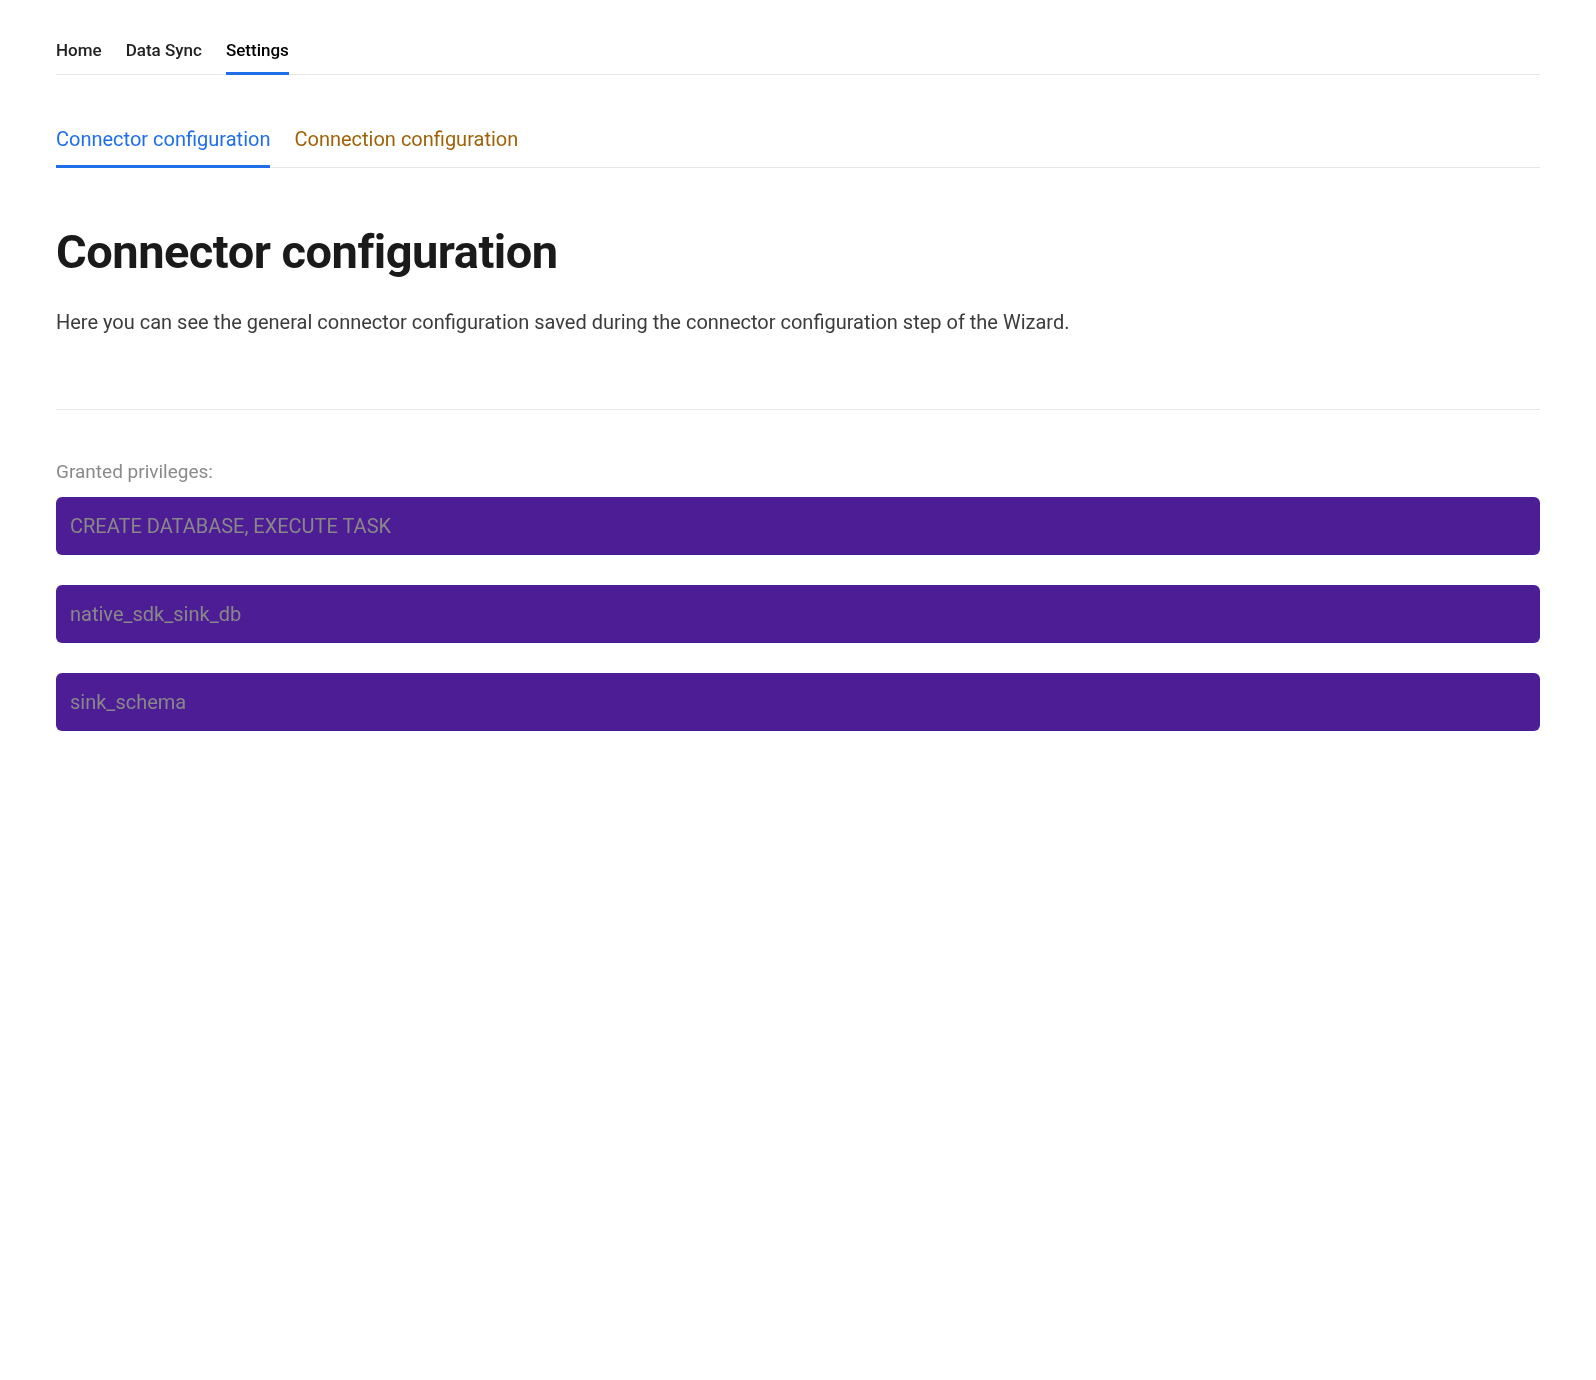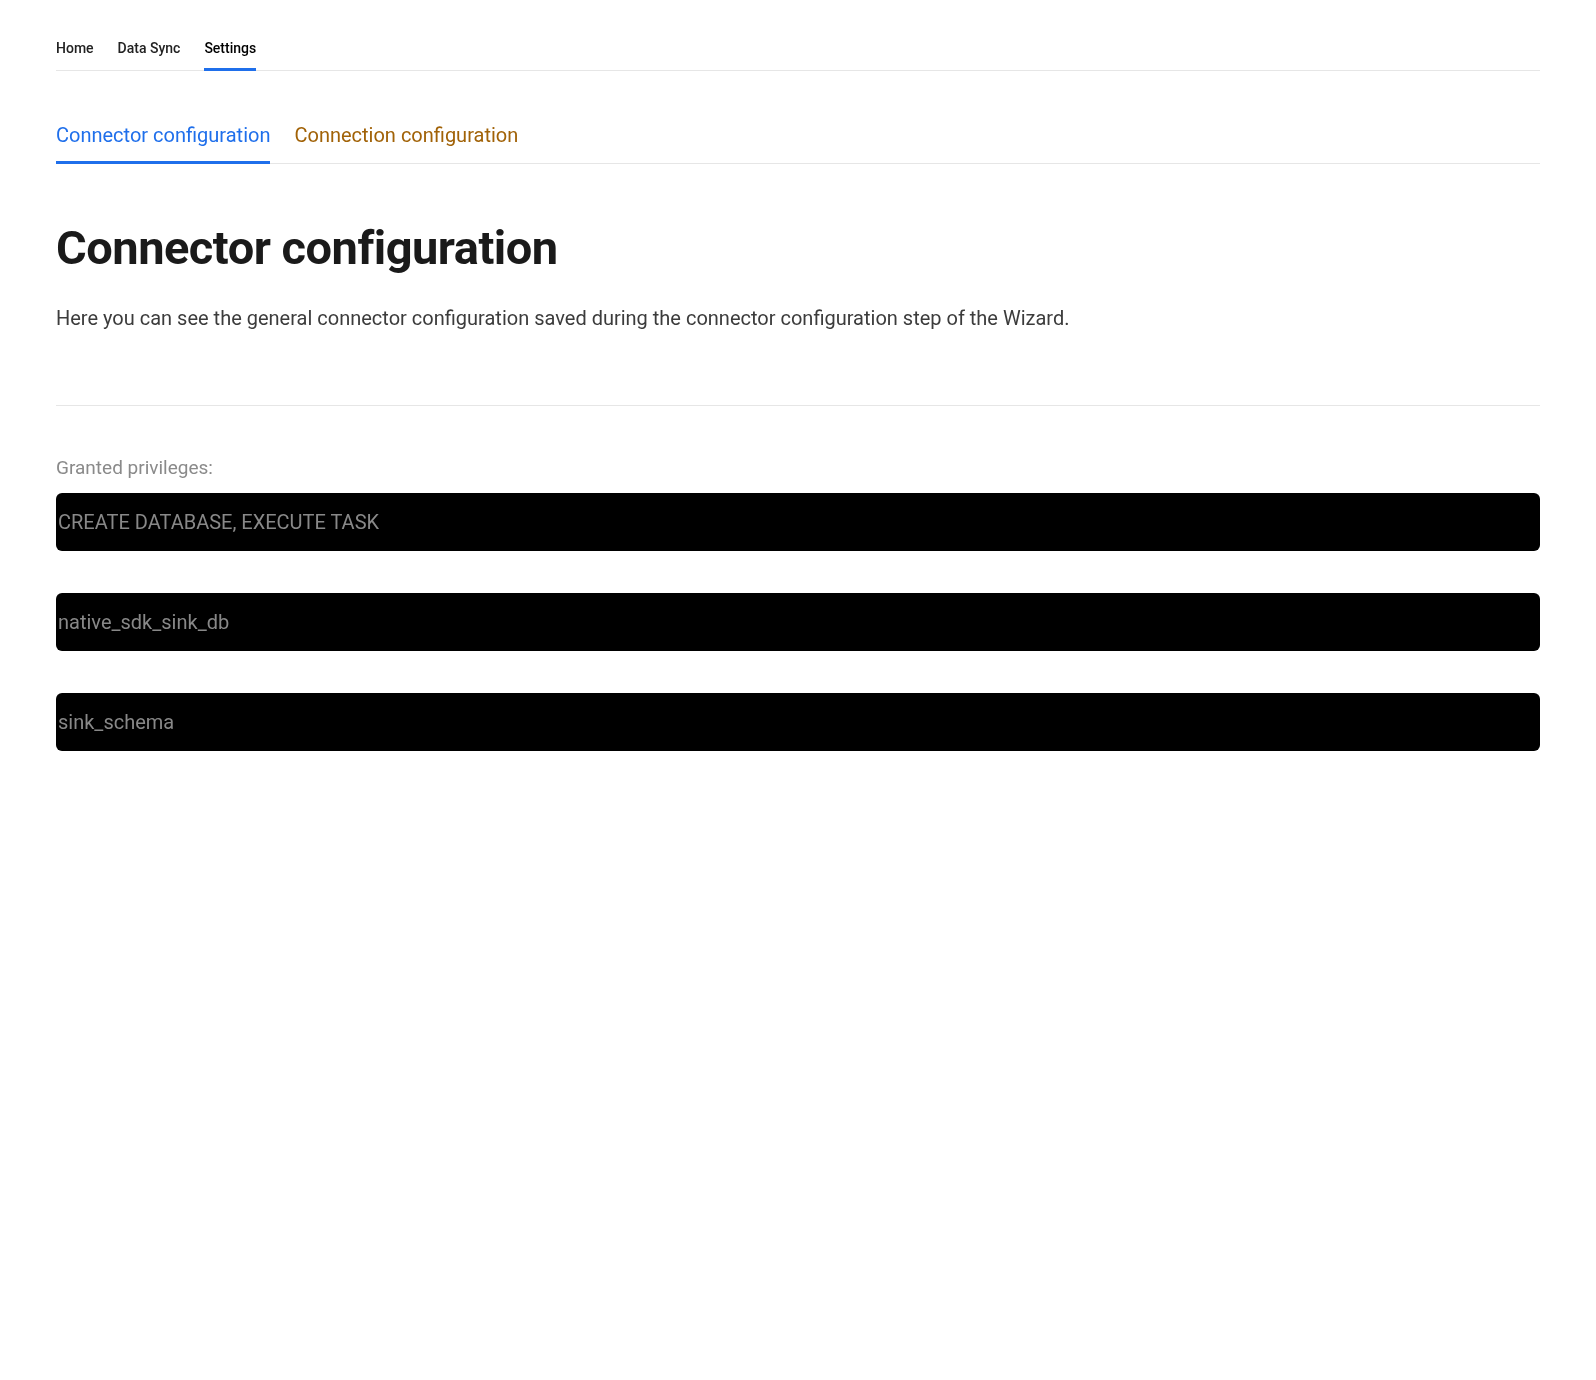--- a/index.html
+++ b/index.html
@@ -14,21 +14,21 @@
       padding: 30px 56px;
       width: 1596px;
     }
     .top-tabs {
       display: flex;
       gap: 24px;
       border-bottom: 1px solid #e6e6e6;
     }
     .top-tab {
       padding: 10px 0 14px 0;
-      font-size: 14px;
+      font-size: 17px;
       font-weight: 500;
       color: #222222;
       cursor: pointer;
       position: relative;
     }
     .top-tab.active {
       color: #000000;
     }
     .top-tab.active::after {
       content: "";
@@ -82,31 +82,31 @@
     }
 
     .divider {
       border: none;
       border-top: 1px solid #e6e6e6;
       margin-top: 72px;
       margin-bottom: 50px;
     }
 
     .field-block {
-      margin-bottom: 42px;
+      margin-bottom: 30px;
     }
     .field-label {
       font-size: 19px;
       color: #8a8a8a;
       margin-bottom: 14px;
     }
     .field-value {
-      background: #000000;
+      background: #4c1d95;
       border-radius: 6px;
-      padding: 16px 2px;
+      padding: 16px 14px;
       font-size: 20px;
       color: #888888;
       position: relative;
       min-height: 58px;
       display: flex;
       align-items: center;
     }
     .redacted {
       display: inline-block;
       background: #dcdcdc;

